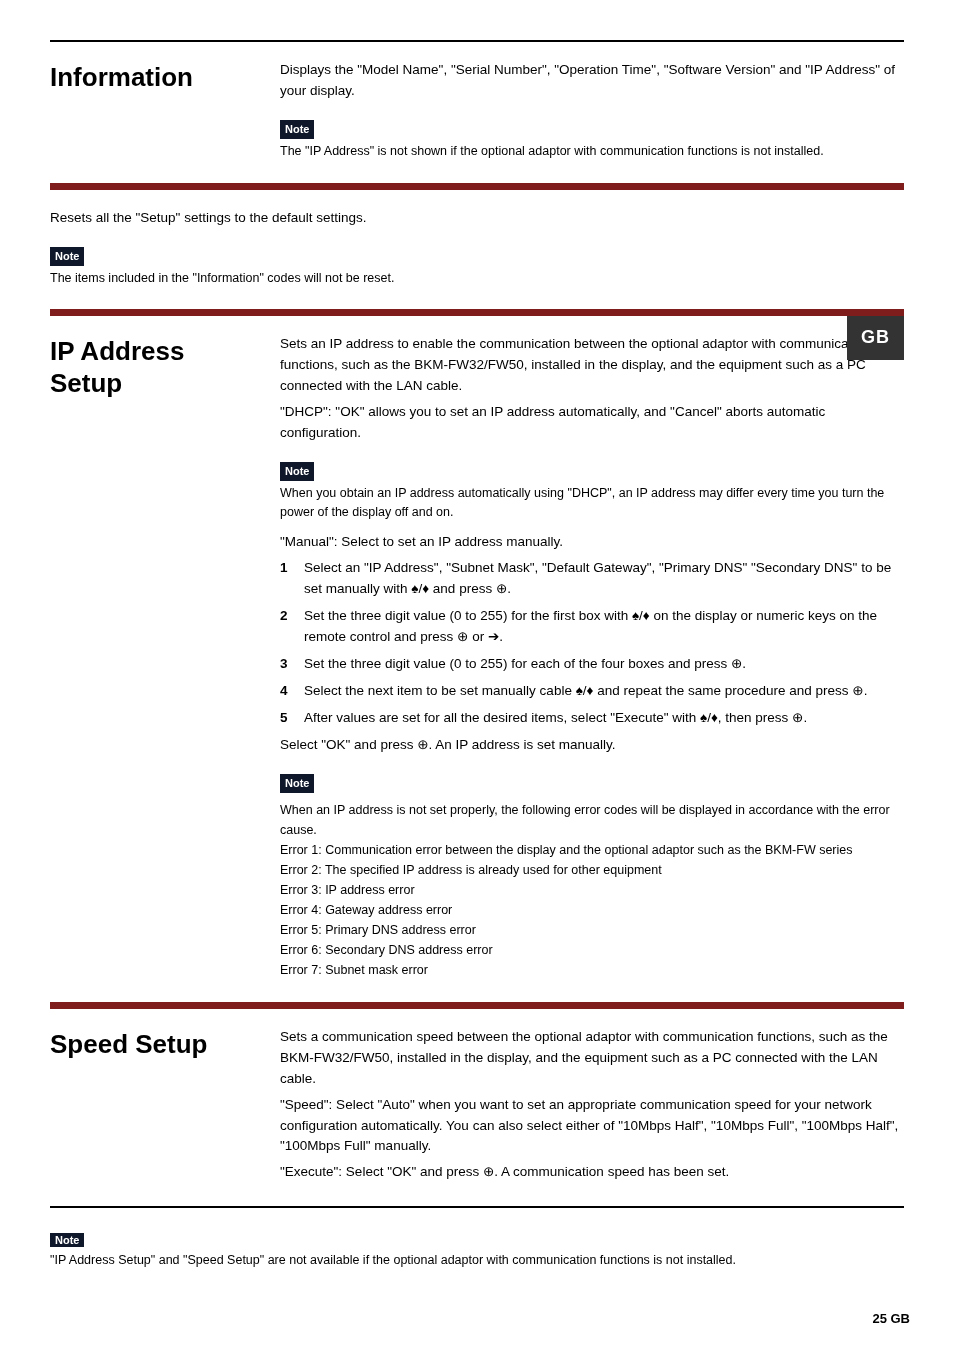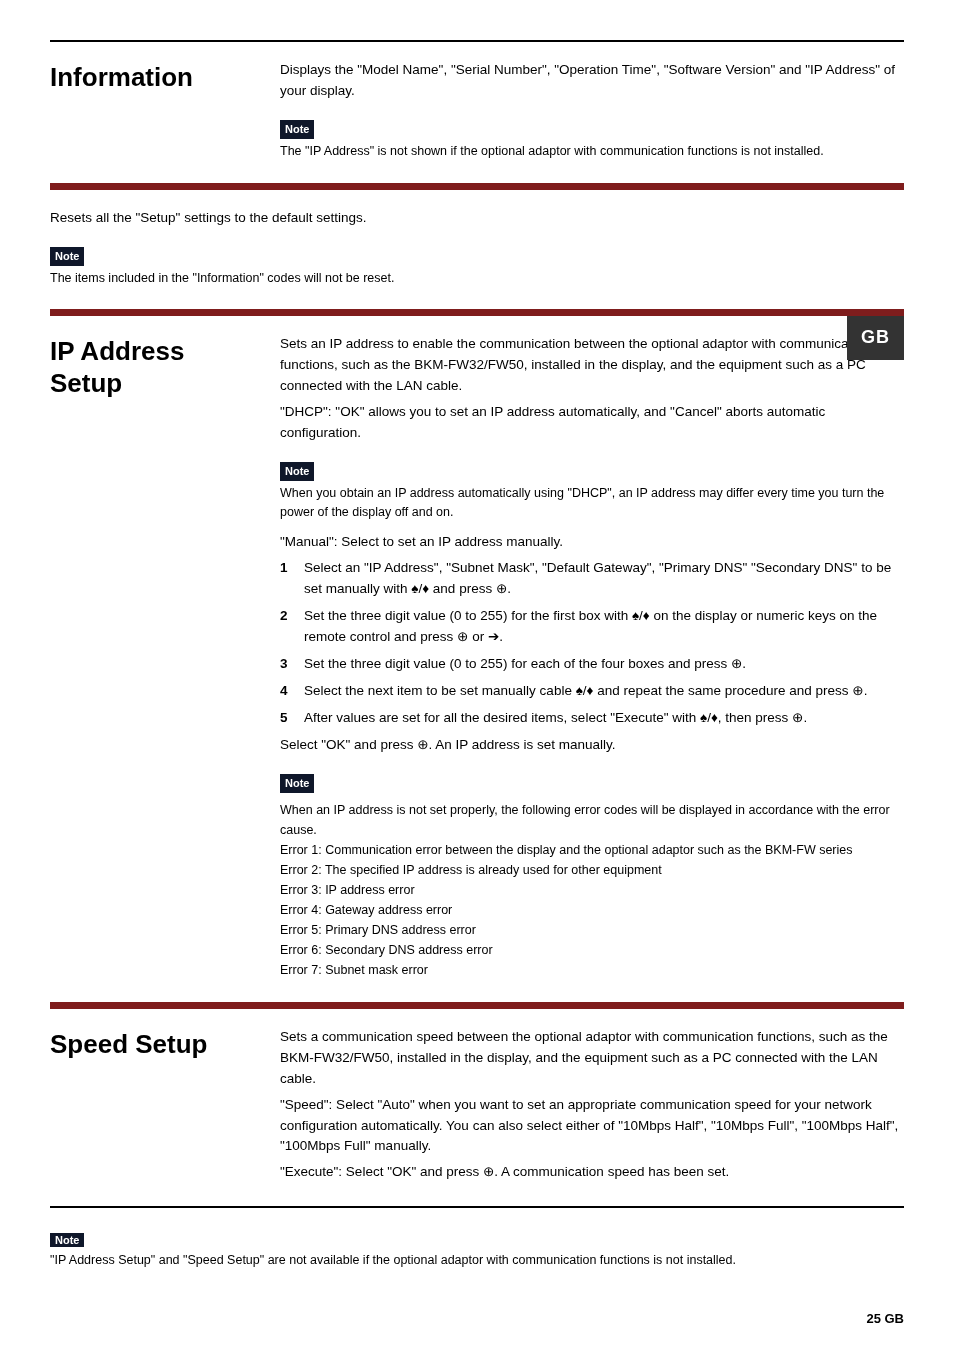--- a/index.html
+++ b/index.html
@@ -97,21 +97,21 @@
       letter-spacing: 1px;
     }
 
     .gb-badge-wrapper {
       position: relative;
     }
 
     .page-number-area {
       position: absolute;
       bottom: 30px;
-      right: 50px;
+      right: 44px;
       font-size: 13px;
       font-weight: bold;
     }
 
     .footer-note {
       margin-top: 24px;
     }
 
     .footer-note .note-box {
       margin-top: 0;

